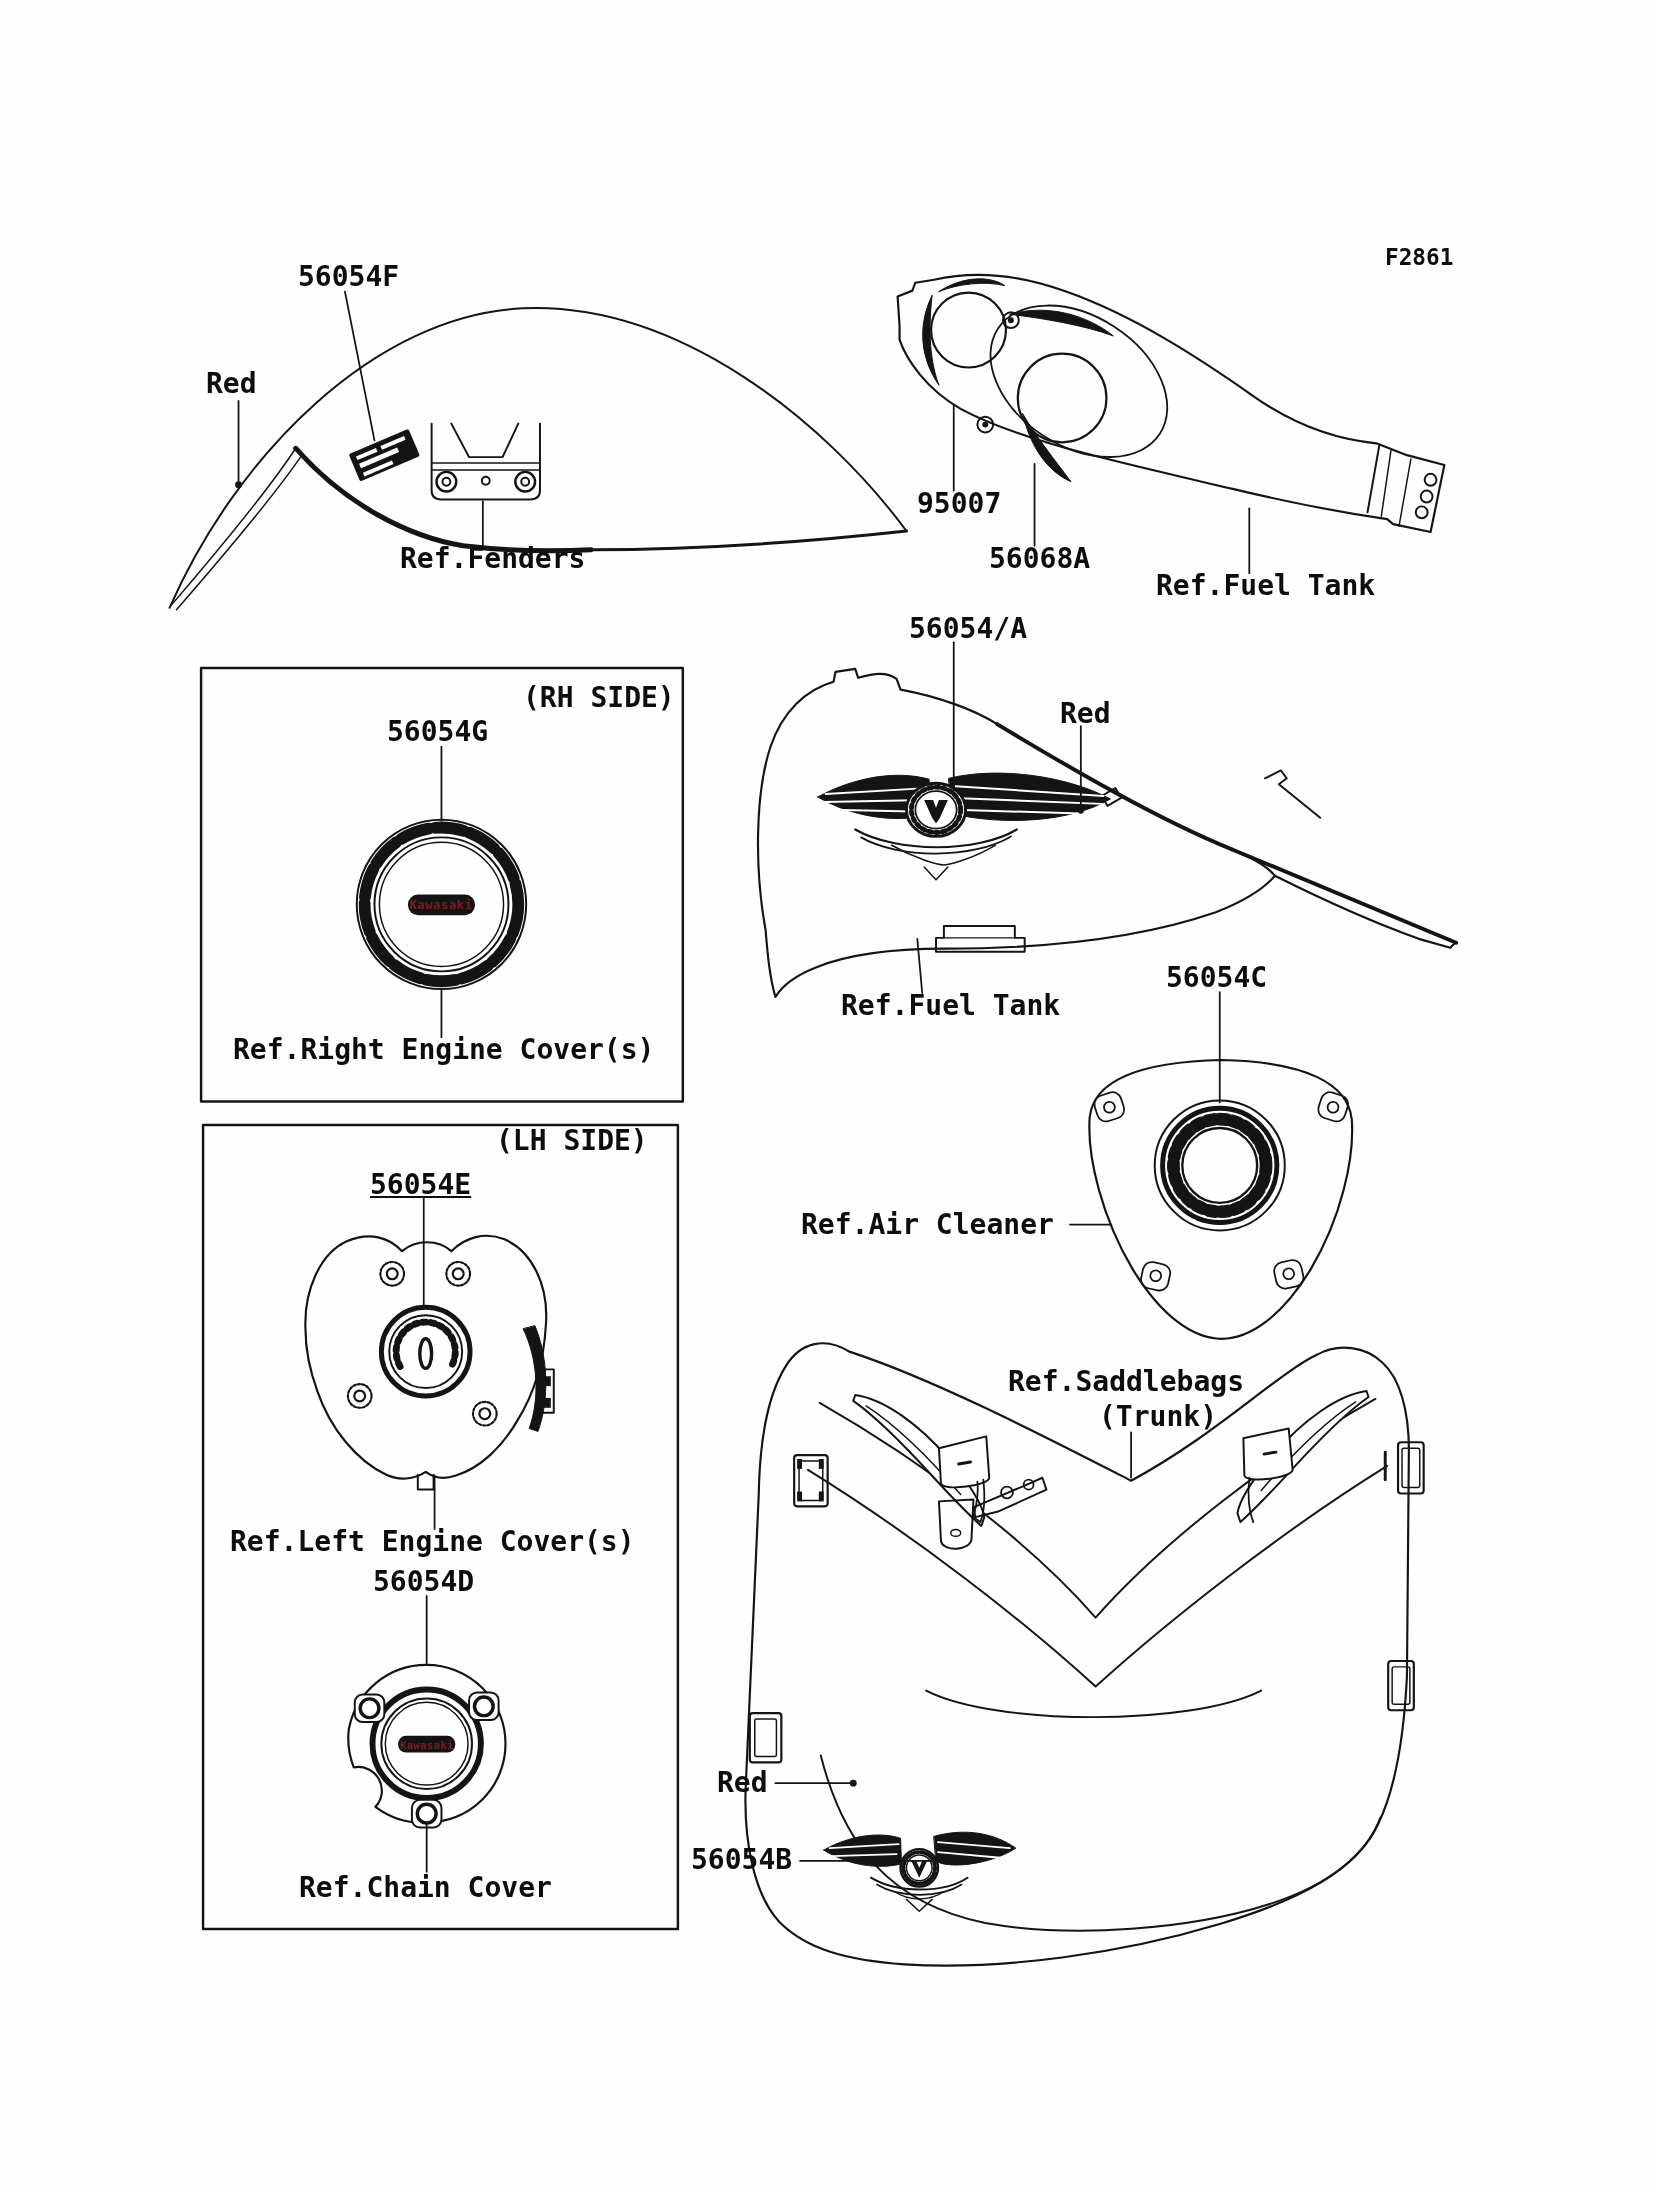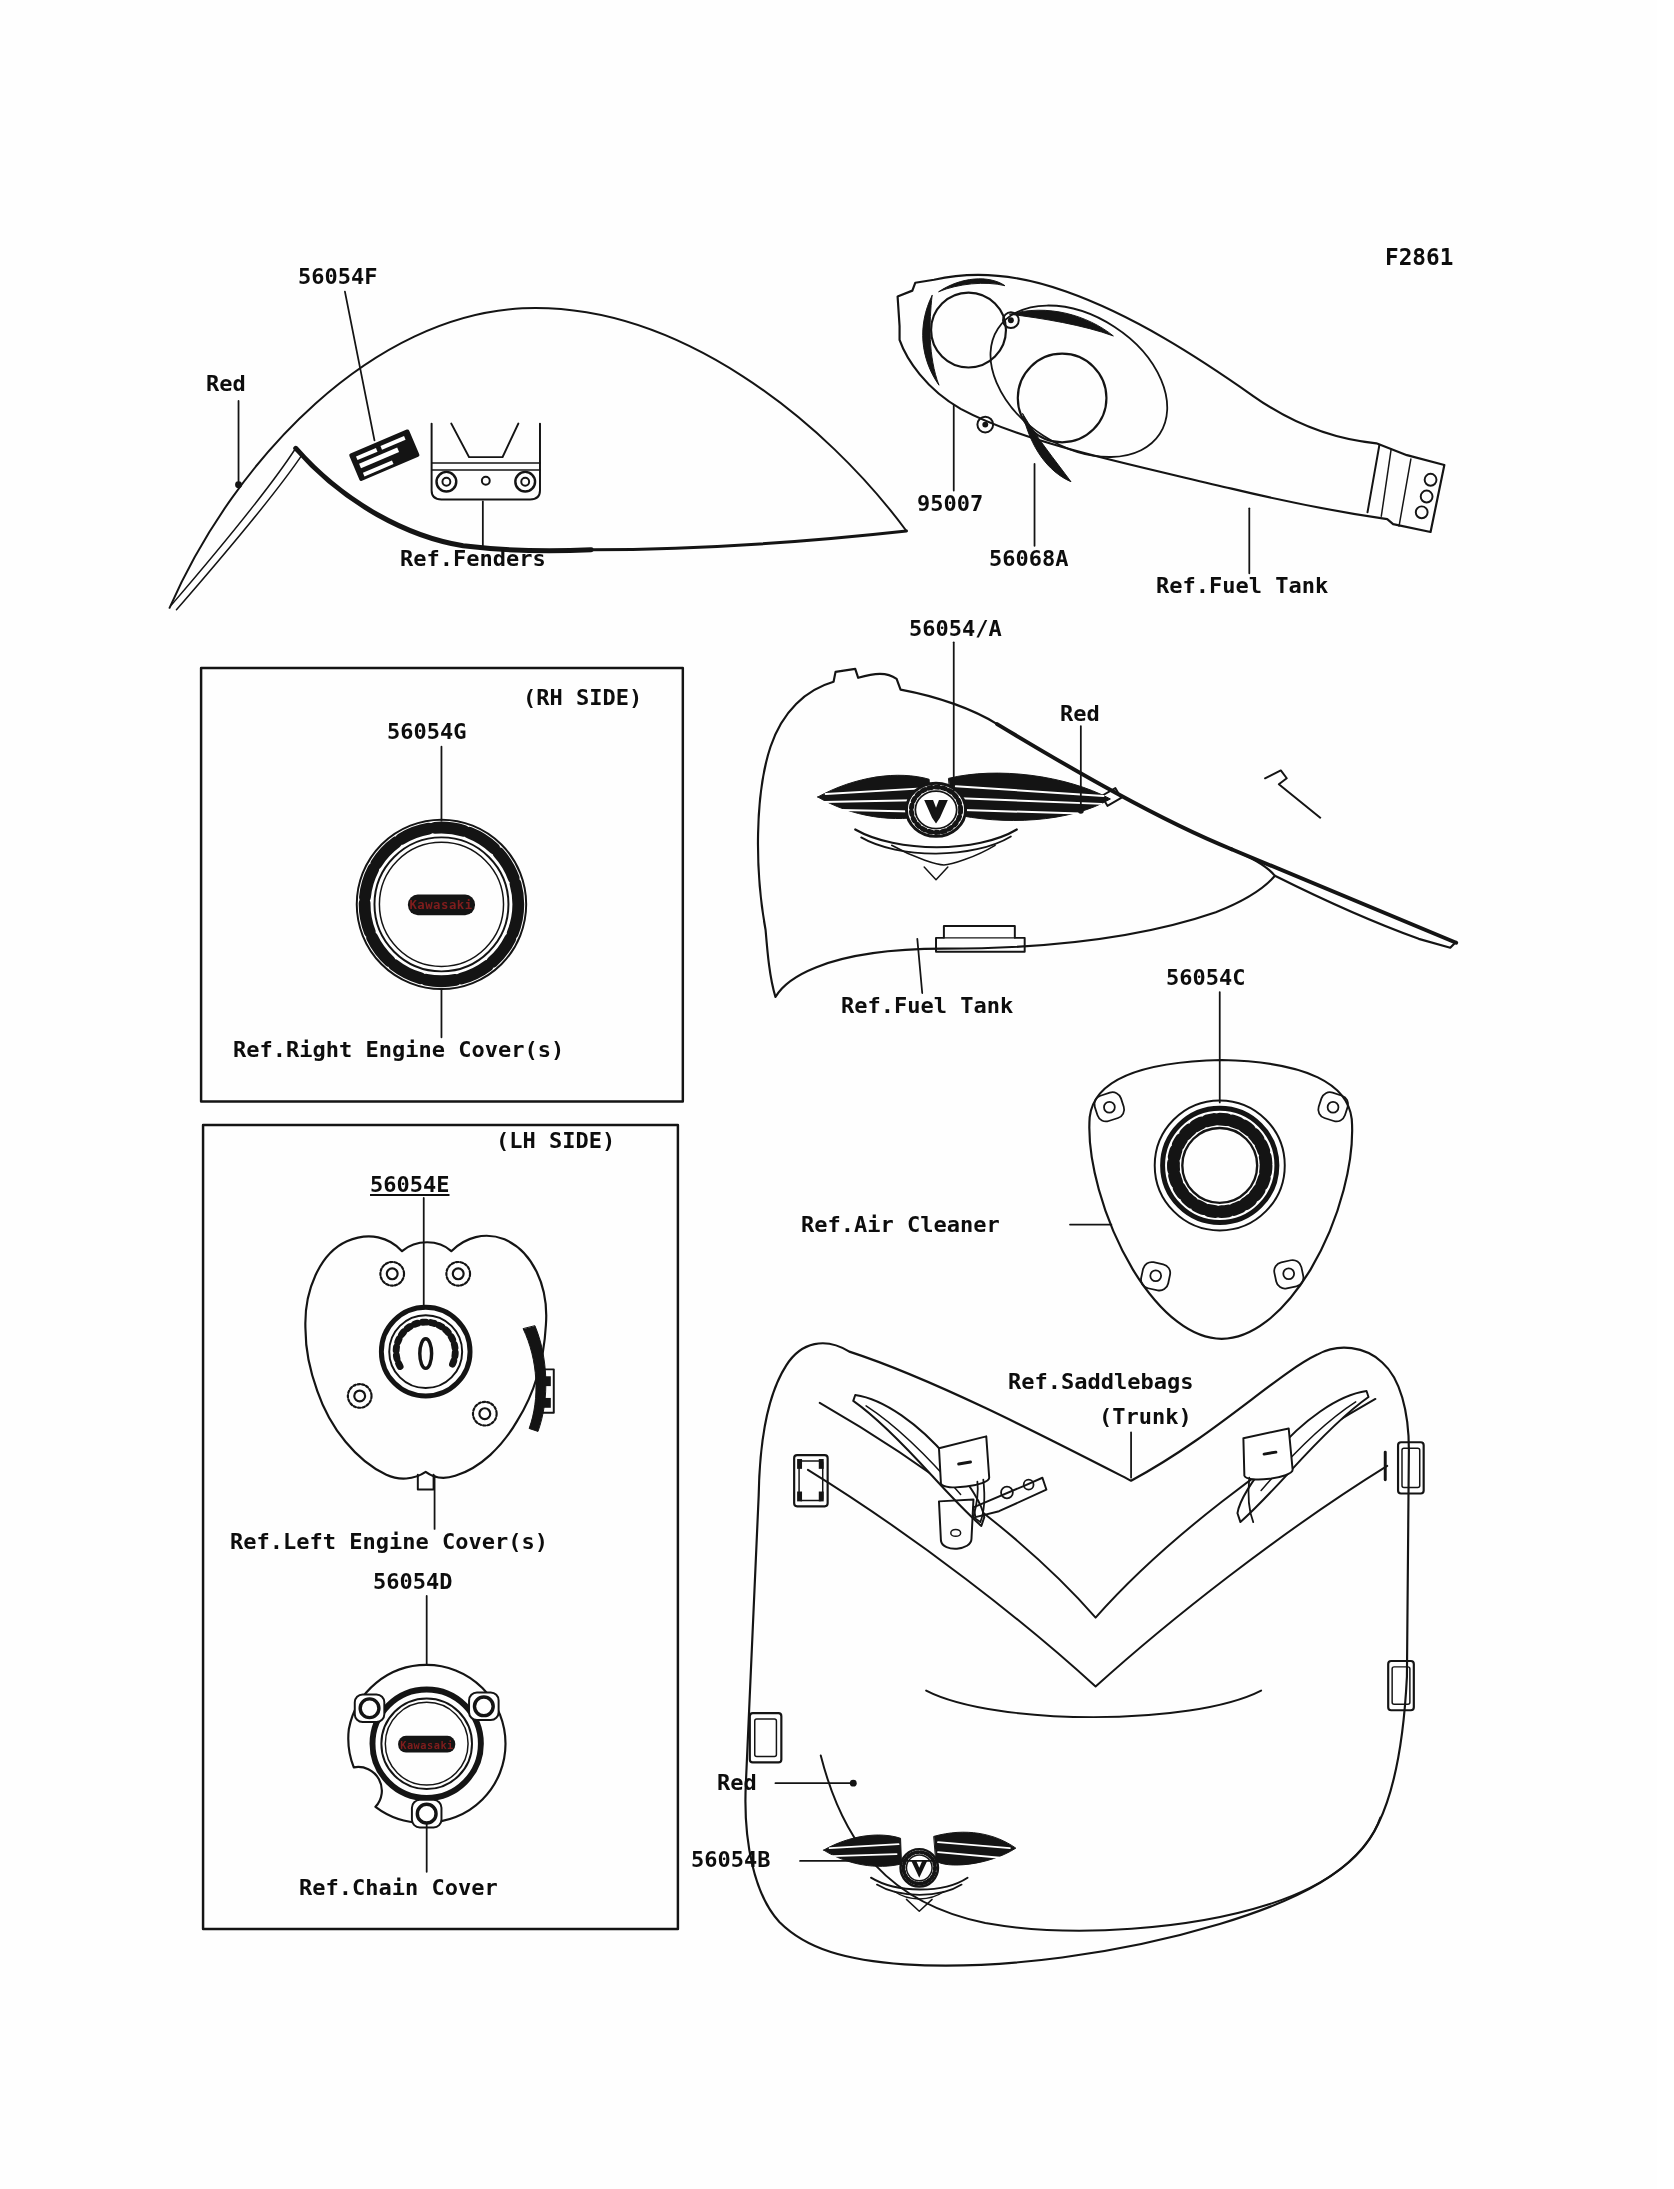--- a/index.html
+++ b/index.html
@@ -4,21 +4,21 @@
 <style>
   html,body{margin:0;padding:0;background:#ffffff;}
   #stage{
     position:relative;width:1657px;height:2190px;background:#fefefe;
     font-family:"DejaVu Sans Mono","Liberation Mono",monospace;
     overflow:hidden;
   }
   #linework{position:absolute;left:0;top:0;}
   .lbl{
     position:absolute;font-weight:bold;color:#0d0d0d;
-    font-size:22px;line-height:29.6px;white-space:pre;letter-spacing:0px;
+    font-size:28px;line-height:29.6px;white-space:pre;letter-spacing:0px;
   }
   .lbl.small{font-size:22.7px;line-height:23.6px;}
   .badge-text{
     position:absolute;color:#7f1d1d;font-weight:bold;
     transform:translate(-50%,-50%);letter-spacing:0.5px;white-space:pre;
   }
 </style>
 </head>
 <body>
 

